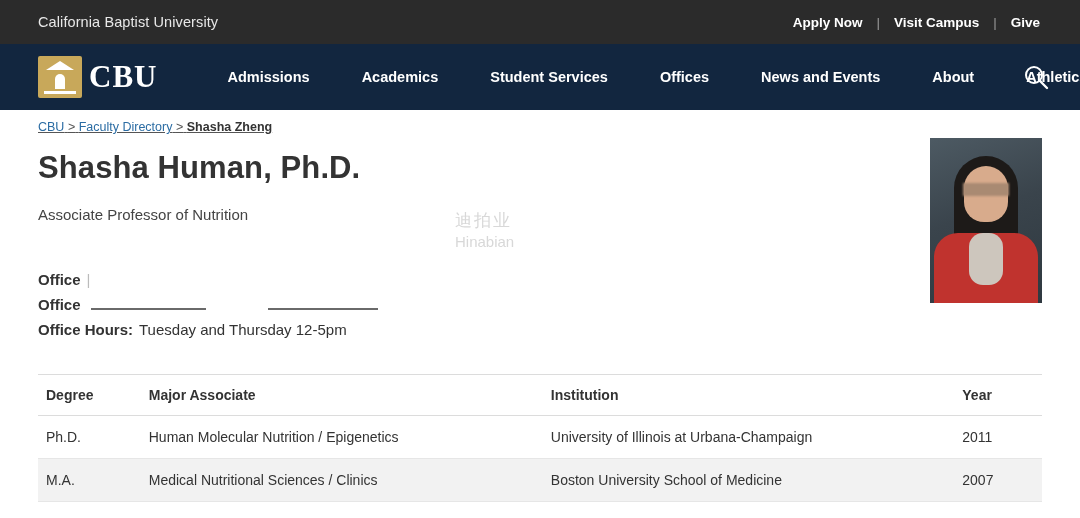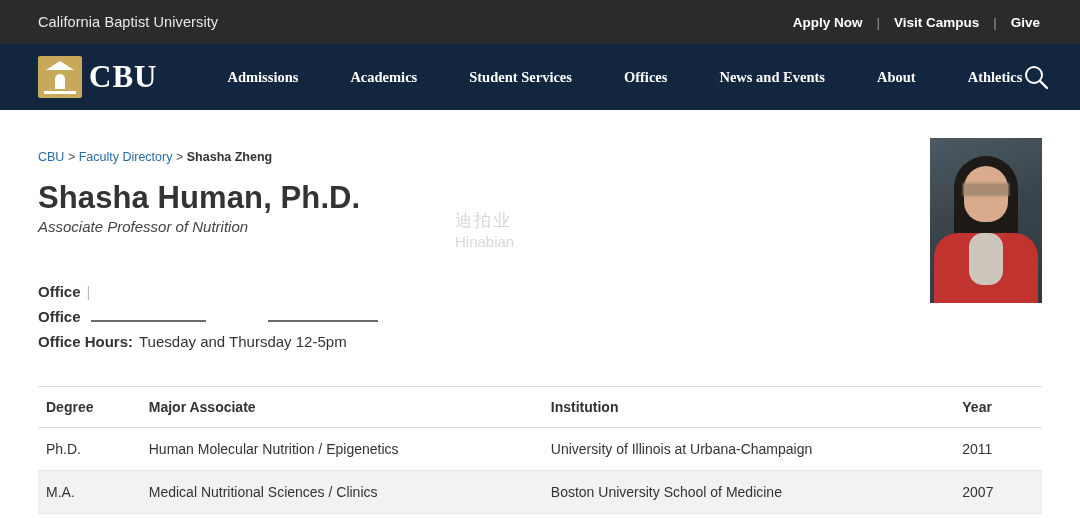--- a/index.html
+++ b/index.html
@@ -102,64 +102,63 @@
     align-items: center;
     gap: 0;
   }
   .navitems a {
     color: #ffffff;
     text-decoration: none;
     font-size: 14.5px;
     font-weight: bold;
     padding: 0 26px;
     white-space: nowrap;
-    font-family: Liberation Serif, serif;
   }
   .search-btn {
     position: absolute;
     right: 30px;
     top: 50%;
     transform: translateY(-50%);
     width: 28px; height: 28px;
     cursor: pointer;
   }
 
   
   .page {
     padding: 0 38px;
     position: relative;
   }
   .breadcrumb {
     font-size: 12.5px;
     color: #555;
-    padding-top: 40px;
+    padding-top: 10px;
     padding-bottom: 2px;
+    text-decoration: underline;
   }
   .breadcrumb a {
     color: #2b6ca3;
     text-decoration: none;
   }
   .breadcrumb .crumb-current {
     color: #333;
     font-weight: bold;
   }
   .breadcrumb .crumb-sep { color: #555; }
 
   .title {
     font-size: 31px;
     font-weight: bold;
     color: #333333;
     margin: 14px 0 0 0;
     letter-spacing: .1px;
   }
   .subtitle {
     font-size: 15px;
-    font-style: italic;
     color: #444;
-    margin-top: 2px;
+    margin-top: 20px;
   }
 
   .contact {
     margin-top: 44px;
     font-size: 15px;
     color: #333;
     line-height: 25px;
   }
   .contact-row { display: flex; align-items: baseline; }
   .contact-label { font-weight: bold; color: #333; }

